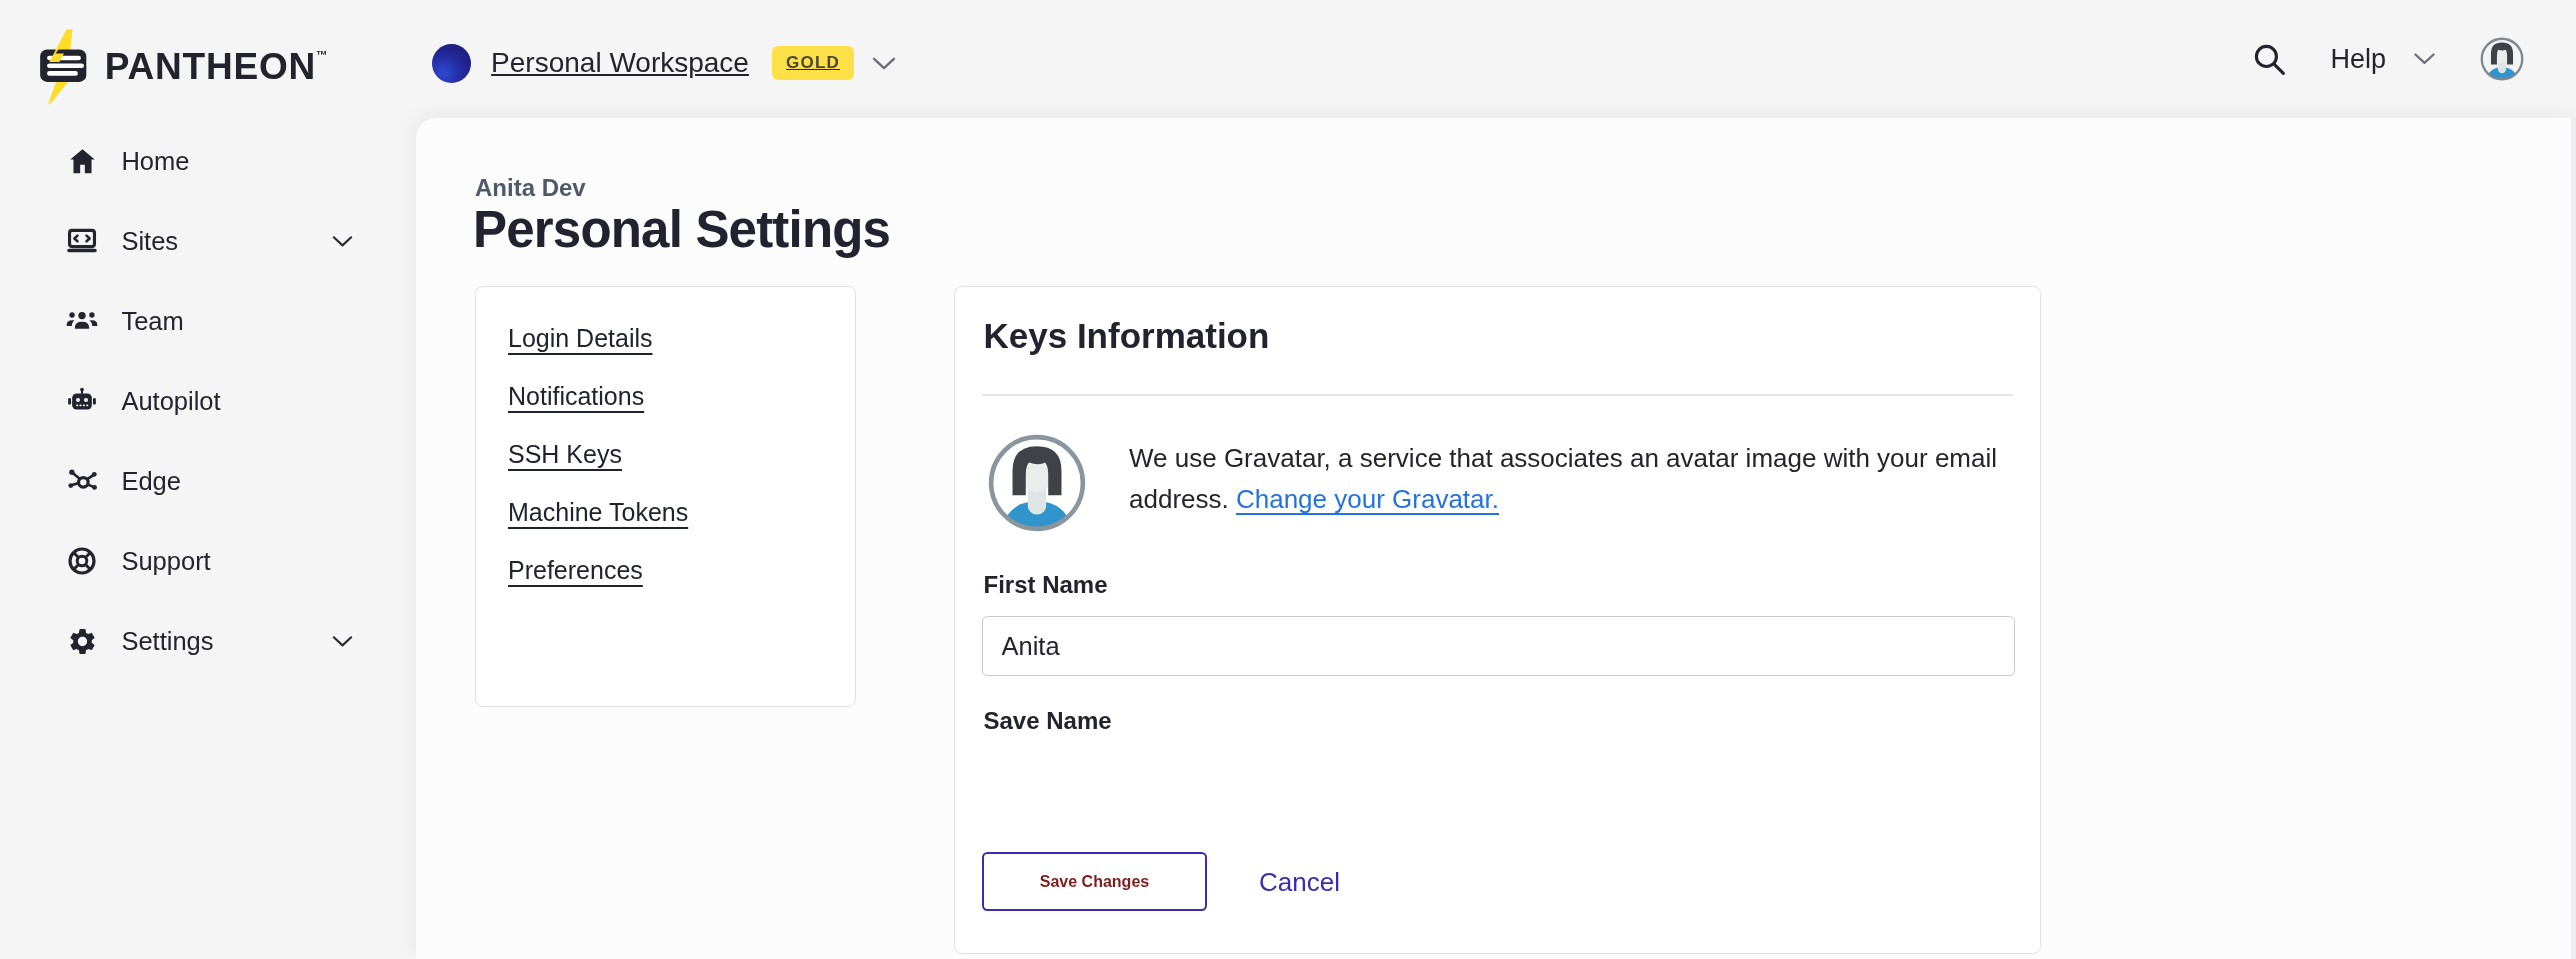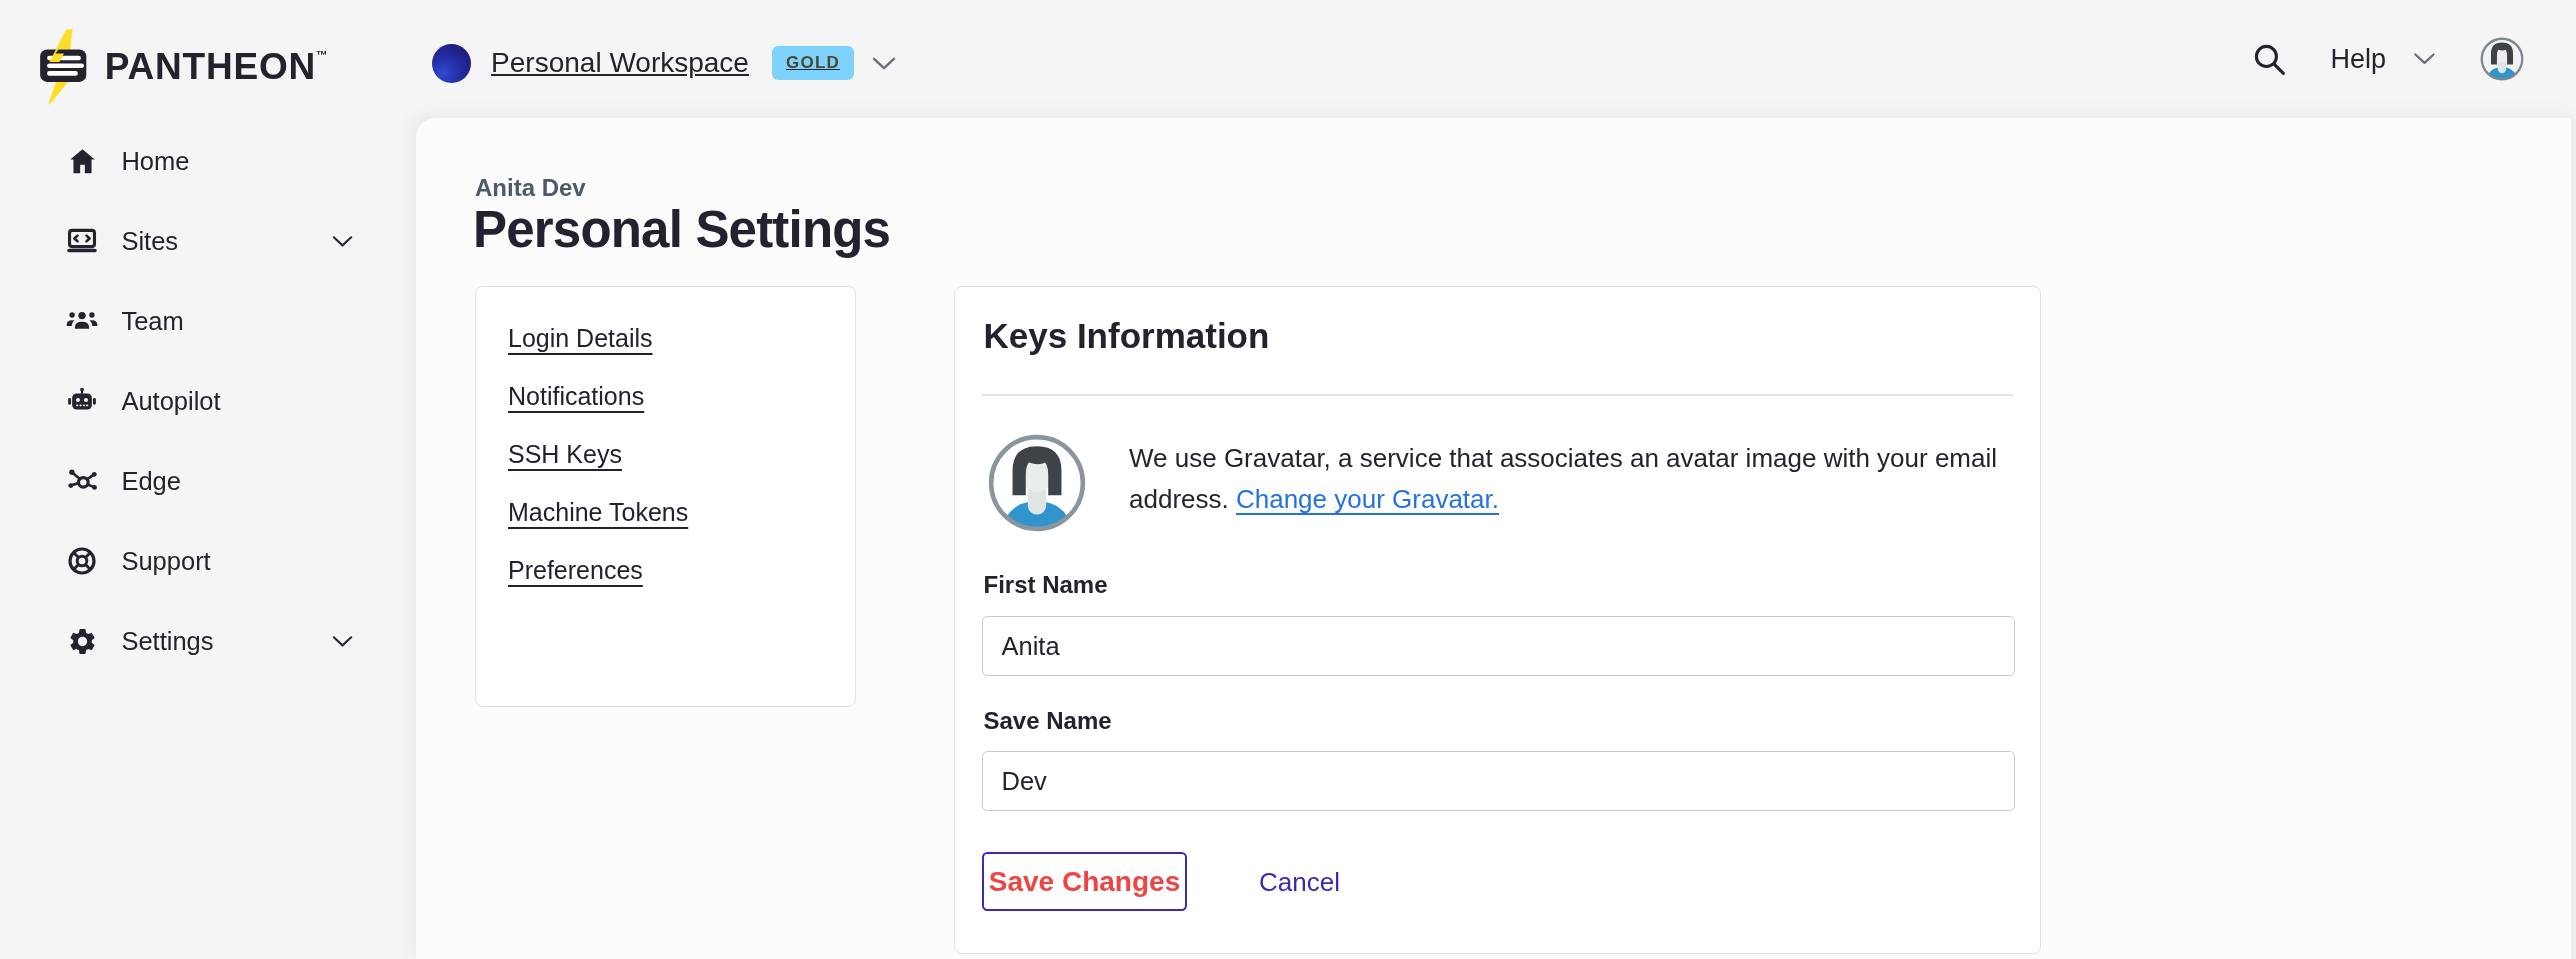--- a/index.html
+++ b/index.html
@@ -10,21 +10,21 @@
   .topbar { position:absolute; left:0; top:0; width:2576px; height:118px; background:#f5f5f6; }
   .logo { position:absolute; left:34px; top:28px; display:flex; align-items:center; gap:10.8px; }
   .logo svg { display:block; }
   .brand-text { font-size:37px; font-weight:800; letter-spacing:0.8px; color:#23232d; }
   .brand-tm { font-size:11.6px; font-weight:700; vertical-align:20px; color:#23232d; }
 
   .workspace { position:absolute; left:432px; top:4px; height:118px; display:flex; align-items:center; gap:17px; cursor:pointer;text-decoration:underline; }
   .ws-avatar { width:39px; height:39px; border-radius:50%;
     background:radial-gradient(circle at 30% 75%, #2f49d1 0%, #232a9e 45%, #1b1668 100%); }
   .ws-name { font-size:28px; font-weight:500; color:#23242e; margin-left:3.1px; }
-  .plan-badge { background:#7dd3fc; color:#4c4733; font-size:17px; font-weight:700; letter-spacing:1.2px;
+  .plan-badge { background:#fde047; color:#4c4733; font-size:17px; font-weight:700; letter-spacing:1.2px;
     padding:7px 14px; border-radius:6.2px; margin-left:6.2px; }
   .chev { stroke:#6e6e7a; stroke-width:3.2; fill:none; stroke-linecap:round; stroke-linejoin:round; }
   .chev-dark { stroke:#2a2a35; }
 
   .topbar-right { position:absolute; right:51px; top:0; height:118px; display:flex; align-items:center; gap:42px; }
   .search-btn { width:37px; height:37px; cursor:pointer; }
   .help { display:flex; align-items:center; gap:26px; cursor:pointer; }
   .help-label { font-size:27px; color:#23242e; }
   .user-avatar { width:46px; height:46px; cursor:pointer; }
 
@@ -64,22 +64,22 @@
   .gravatar-text { margin-left:41px; width:895px; font-size:26px; line-height:41px; color:#23242e; padding-top:6.2px; }
   .gravatar-link { color:#2472e0; text-decoration:underline; text-underline-offset:4.6px; cursor:pointer; }
 
   .field-label { position:absolute; left:28.5px; font-size:24px; font-weight:700; color:#22232f; }
   .text-input { position:absolute; left:27px; width:1033px; height:60px; border:1.5px solid #c9c9cd;
     border-radius:5.4px; font-family:"Liberation Sans",sans-serif; font-size:25.5px; color:#23242e;
     padding:0 18.5px; background:#fff; outline:none; }
   .lbl-first { top:284px; } .inp-first { top:329px; }
   .lbl-last  { top:420px; } .inp-last  { top:464px; }
 
-  .save-btn { position:absolute; left:27px; top:565px; width:205px; height:59px; background:#ffffff;
-    border:2.3px solid #3a2bb2; border-radius:5.4px; color:#ef4444; font-size:28px; font-weight:700;
+  .save-btn { position:absolute; left:27px; top:565px; width:225px; height:59px; background:#ffffff;
+    border:2.3px solid #3a2bb2; border-radius:5.4px; color:#7f1d1d; font-size:16px; font-weight:700;
     font-family:"Liberation Sans",sans-serif; cursor:pointer; }
   .cancel-link { position:absolute; left:304px; top:580px; font-size:26px; font-weight:500;
     color:#3a2bb2; cursor:pointer; }
 </style>
 </head>
 <body>
 
 <div class="topbar">
 
   <div class="logo">
@@ -280,19 +280,18 @@
         </g>
         <circle cx="50" cy="50" r="45" fill="none" stroke="#8a959e" stroke-width="4.5"></circle>
       </svg>
       <div class="gravatar-text"><span>We use Gravatar, a service that associates an avatar image with your email address. </span><a class="gravatar-link">Change your Gravatar.</a></div>
     </div>
 
     <div class="field-label lbl-first">First Name</div>
     <input class="text-input inp-first" type="text" value="Anita" style="">
 
     <div class="field-label lbl-last">Save Name</div>
-    <input class="text-input inp-last" type="text" value="Dev" style="">
 
     <button class="save-btn">Save Changes</button>
     <a class="cancel-link">Cancel</a>
   </div>
 </div>
 
 
 </body></html>

